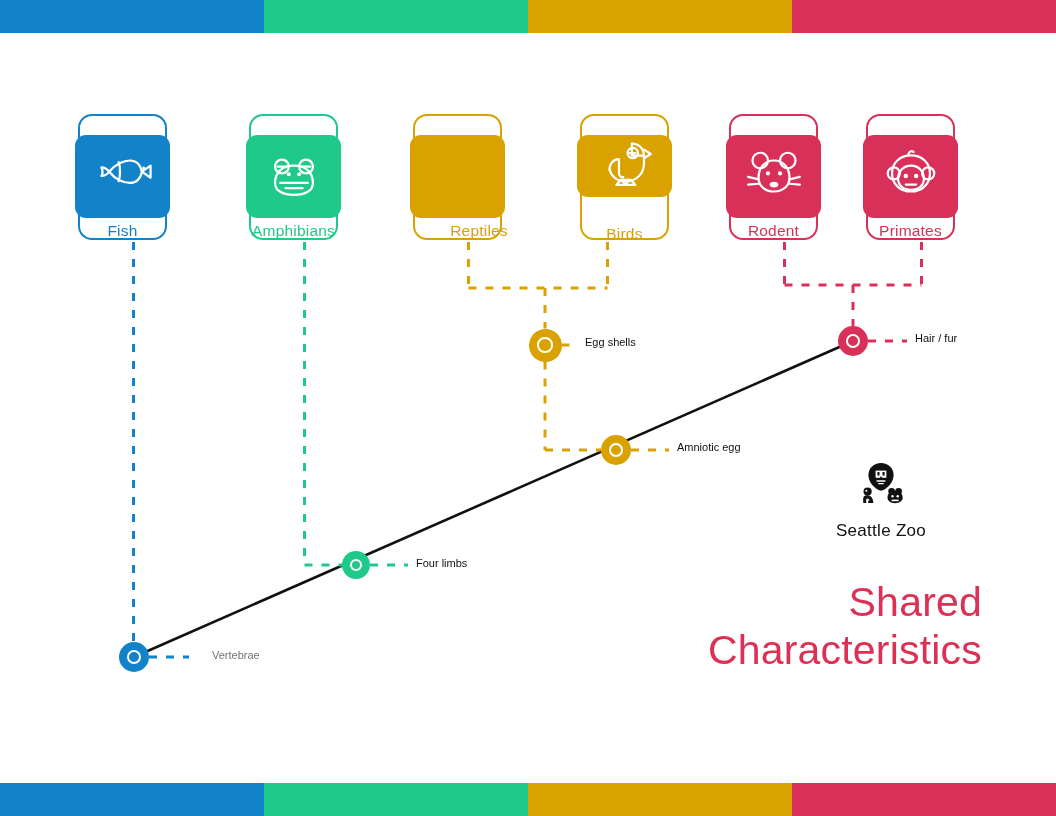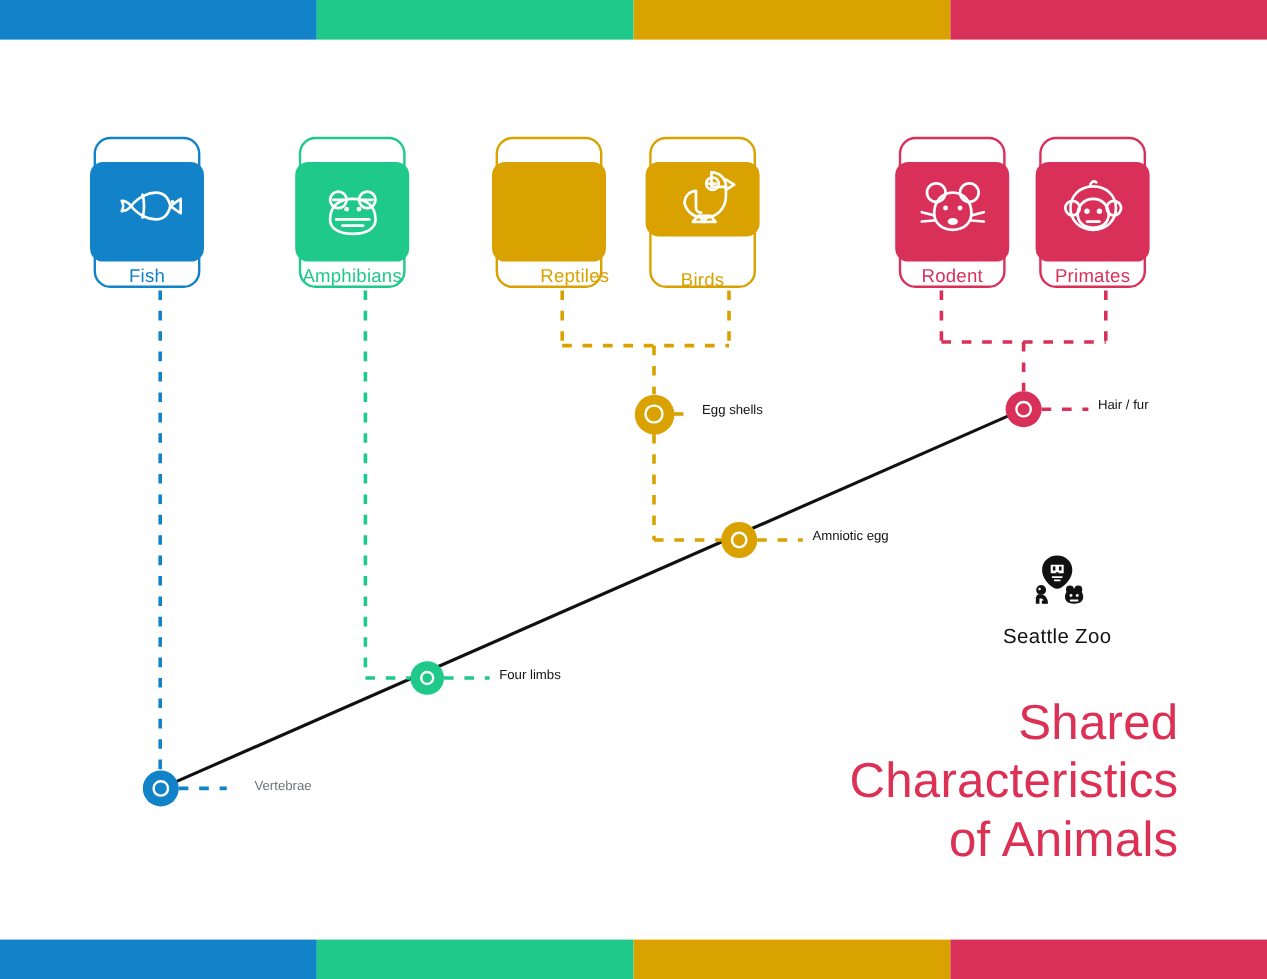--- a/index.html
+++ b/index.html
@@ -190,36 +190,36 @@
     <circle fill="#ffffff" stroke="none" cx="42" cy="34" r="2.3"></circle>
     <path stroke="#ffffff" fill="none" stroke-width="2.6" stroke-linecap="round" stroke-linejoin="round" d="M20 44h32M26 50h20"></path>
           </svg>
         </div>
         <div class="cardlabel" style="color: rgb(31, 201, 138); text-align: right;">Amphibians</div>
       </div>
       <div class="card" style="left: 413px; top: 114px; border-color: rgb(217, 162, 0);">
         <div class="tile" style="background: rgb(217, 162, 0);"></div>
         <div class="cardlabel" style="color: rgb(217, 162, 0); margin-left: 43px;">Reptiles</div>
       </div>
-      <div class="card" style="left: 541px; top: 114px; border-color: rgb(217, 162, 0); gap: 24px;">
+      <div class="card" style="left: 580px; top: 114px; border-color: rgb(217, 162, 0); gap: 24px;">
         <div class="tile" style="background: rgb(217, 162, 0);">
           <svg viewBox="0 0 72 72">
     <path stroke="#ffffff" fill="none" stroke-width="2.6" stroke-linecap="round" stroke-linejoin="round" d="M44 10c8 0 14 6 14 14v9c0 12-9 21-21 21-10 0-17-6-19-14"></path>
     <path stroke="#ffffff" fill="none" stroke-width="2.6" stroke-linecap="round" stroke-linejoin="round" d="M18 40c0-7 5-12 11-12v16c0 3 2 5 5 5"></path>
     <path stroke="#ffffff" fill="none" stroke-width="2.6" stroke-linecap="round" stroke-linejoin="round" d="M44 10v14h14"></path>
     <path stroke="#ffffff" fill="none" stroke-width="2.6" stroke-linecap="round" stroke-linejoin="round" d="M58 17l8 5-8 5"></path>
     <circle stroke="#ffffff" fill="none" stroke-width="2.6" stroke-linecap="round" stroke-linejoin="round" cx="45" cy="21" r="6"></circle>
     <path stroke="#ffffff" fill="none" stroke-width="2.6" stroke-linecap="round" stroke-linejoin="round" d="M41 21h7"></path>
     <path stroke="#ffffff" fill="none" stroke-width="2.6" stroke-linecap="round" stroke-linejoin="round" d="M26 58h22l-5-6h-12z"></path>
     <path stroke="#ffffff" fill="none" stroke-width="2.6" stroke-linecap="round" stroke-linejoin="round" d="M33 52l3 6M40 52l-3 6"></path>
           </svg>
         </div>
         <div class="cardlabel" style="color: rgb(217, 162, 0);">Birds</div>
       </div>
-      <div class="card" style="left: 749px; top: 114px; border-color: rgb(217, 48, 90); justify-content: space-between;">
+      <div class="card" style="left: 729px; top: 114px; border-color: rgb(217, 48, 90); justify-content: space-between;">
         <div class="tile" style="background: rgb(217, 48, 90);">
           <svg viewBox="0 0 72 72">
     <circle stroke="#ffffff" fill="none" stroke-width="2.6" stroke-linecap="round" stroke-linejoin="round" cx="20" cy="18" r="9"></circle>
     <circle stroke="#ffffff" fill="none" stroke-width="2.6" stroke-linecap="round" stroke-linejoin="round" cx="52" cy="18" r="9"></circle>
     <path stroke="#ffffff" fill="none" stroke-width="2.6" stroke-linecap="round" stroke-linejoin="round" d="M36 18c11 0 18 9 18 20 0 9-7 16-18 16S18 47 18 38c0-11 7-20 18-20z"></path>
     <circle fill="#ffffff" stroke="none" cx="29" cy="33" r="2.4"></circle>
     <circle fill="#ffffff" stroke="none" cx="43" cy="33" r="2.4"></circle>
     <ellipse fill="#ffffff" stroke="none" cx="36" cy="46" rx="5" ry="3.4"></ellipse>
     <path stroke="#ffffff" fill="none" stroke-width="2.6" stroke-linecap="round" stroke-linejoin="round" d="M18 40L6 37M18 45L6 46M54 40l12-3M54 45l12 1"></path>
           </svg>
@@ -286,21 +286,20 @@
       <circle fill="#ffffff" cx="39.5" cy="37.2" r="1.2"></circle>
       <circle fill="#ffffff" cx="44.7" cy="37.2" r="1.2"></circle>
       <path fill="#ffffff" d="M38.6 40.6h7v1.6h-7z"></path>
     </svg>
     <span class="brandname">Seattle Zoo</span>
   </div>
 
   <div id="headline">
     <span>Shared</span>
     <span>Characteristics</span>
-    <span>of Animals</span>
   </div>
 
 <div class="bar bottom">
       <span style="background: rgb(18, 131, 200);"></span>
       <span style="background: rgb(31, 201, 138);"></span>
       <span style="background: rgb(217, 162, 0);"></span>
       <span style="background: rgb(217, 48, 90);"></span>
     </div>
   </div>
 

